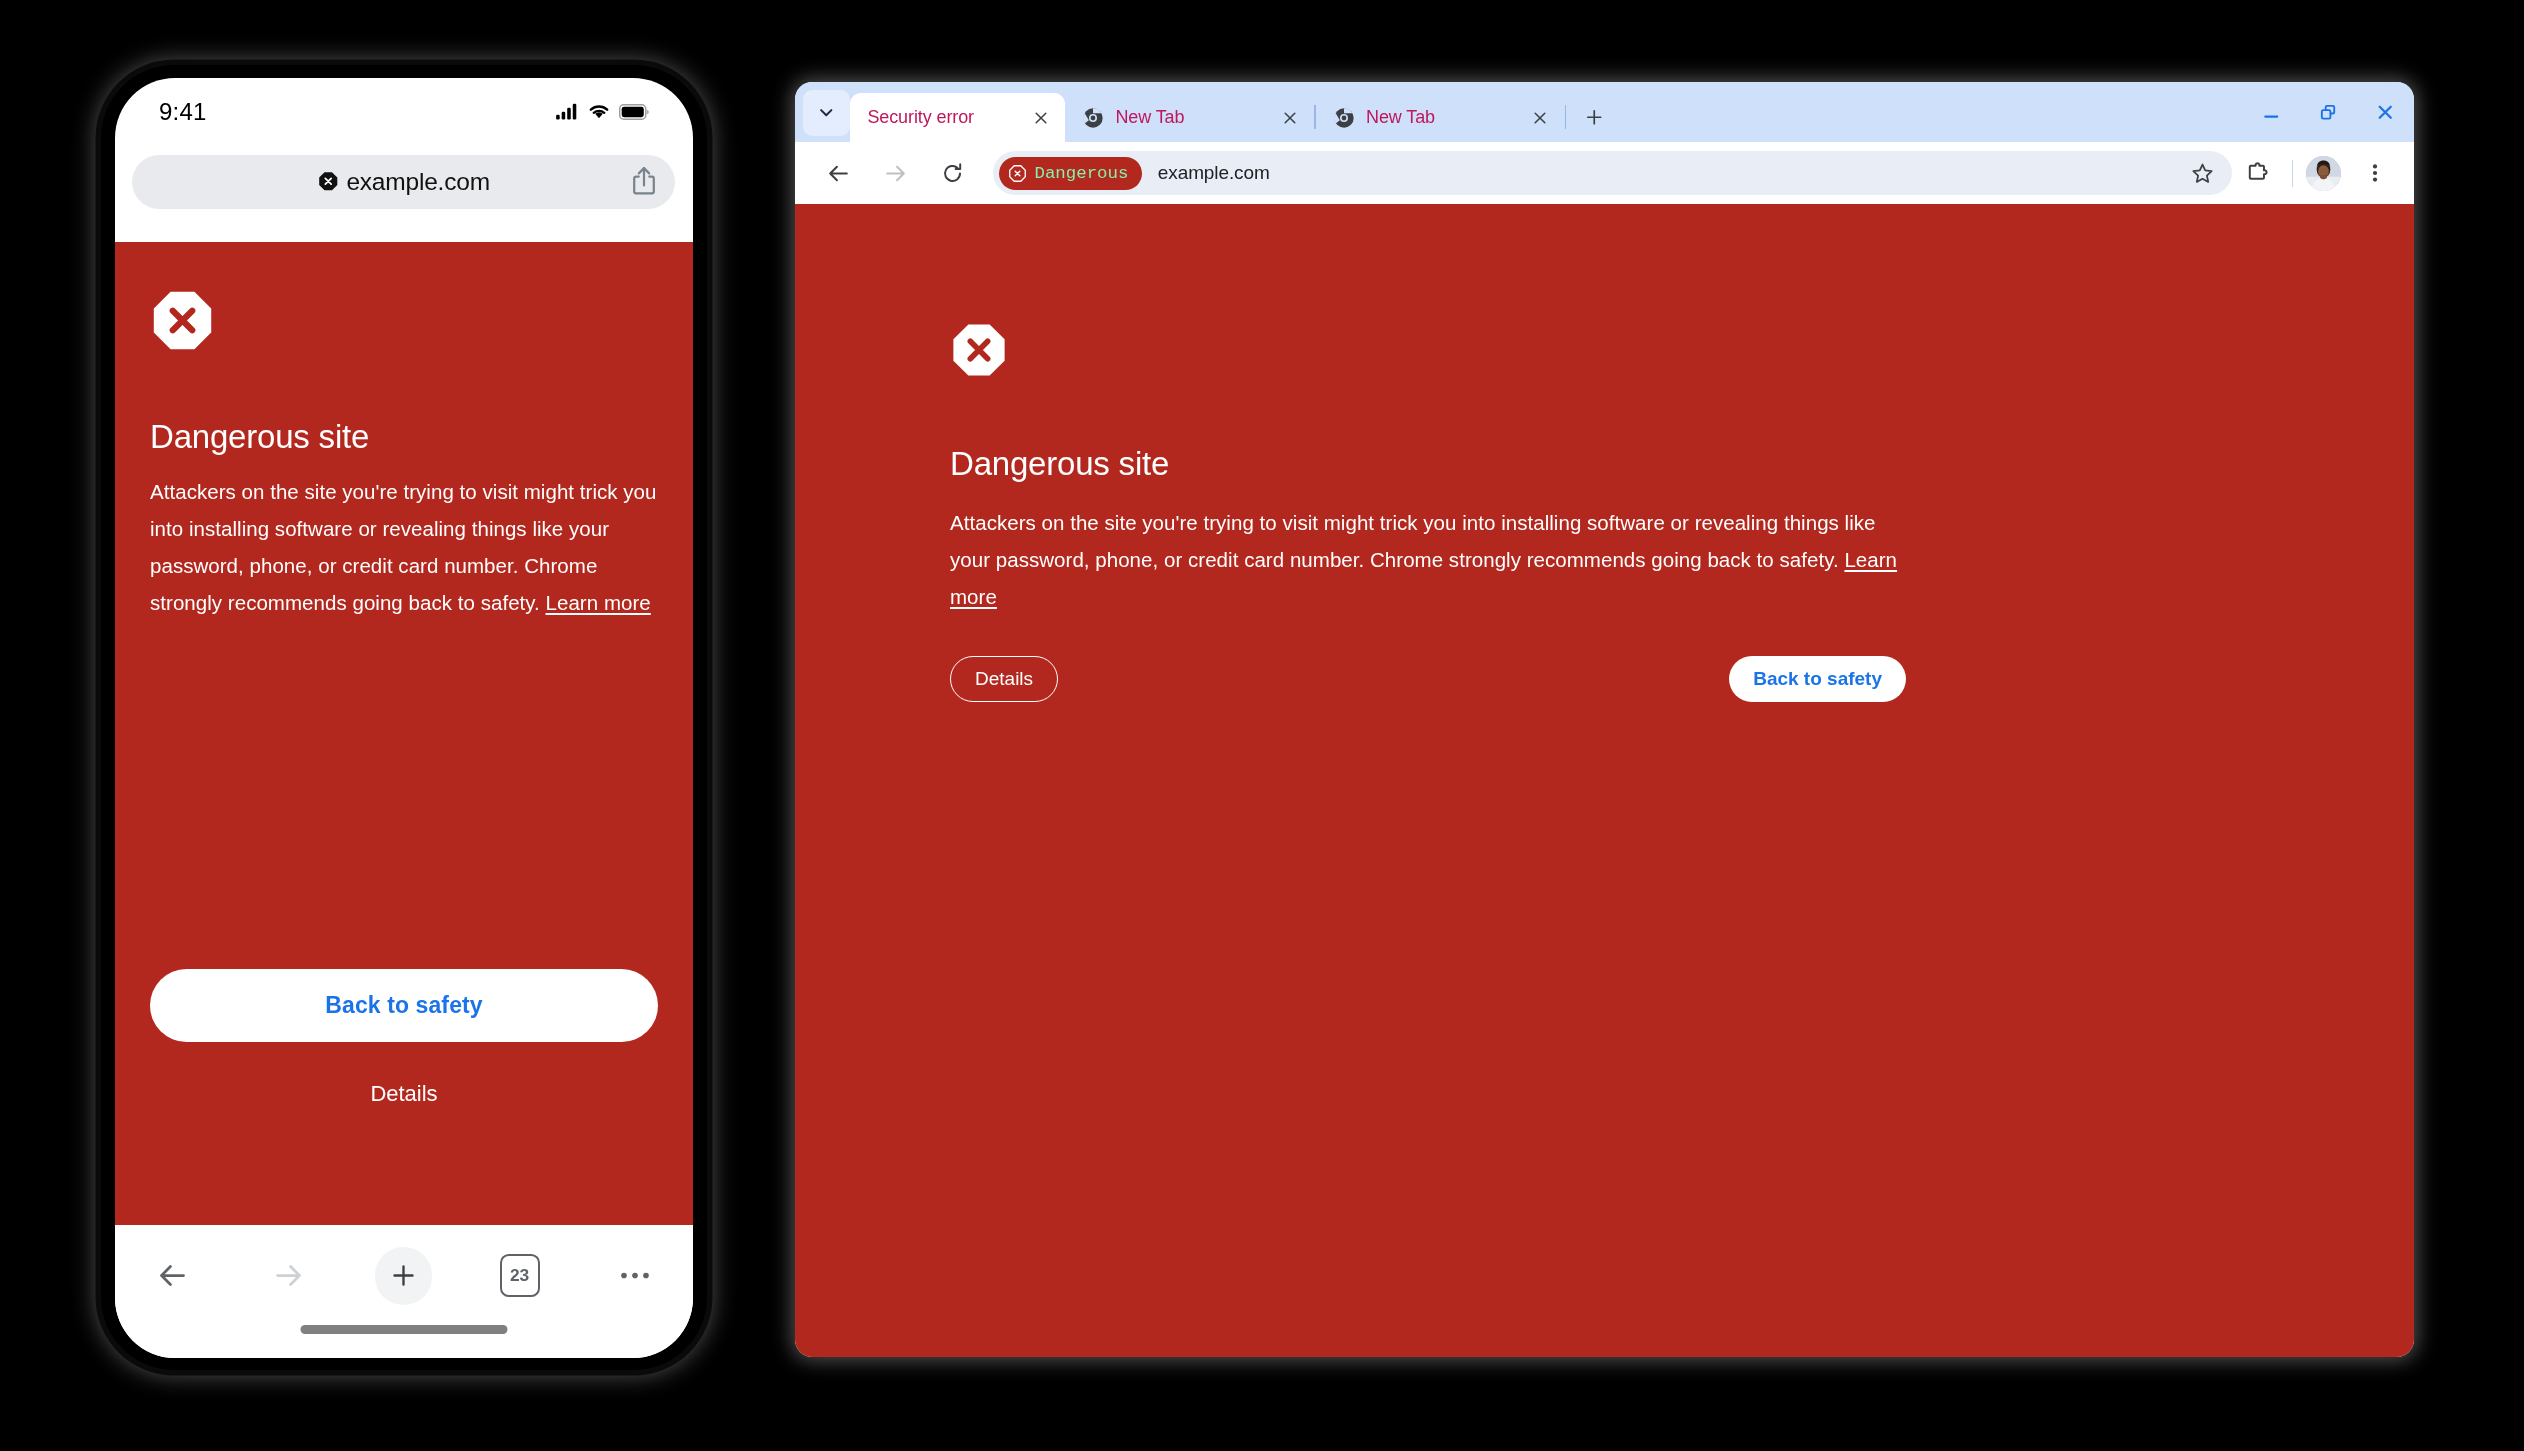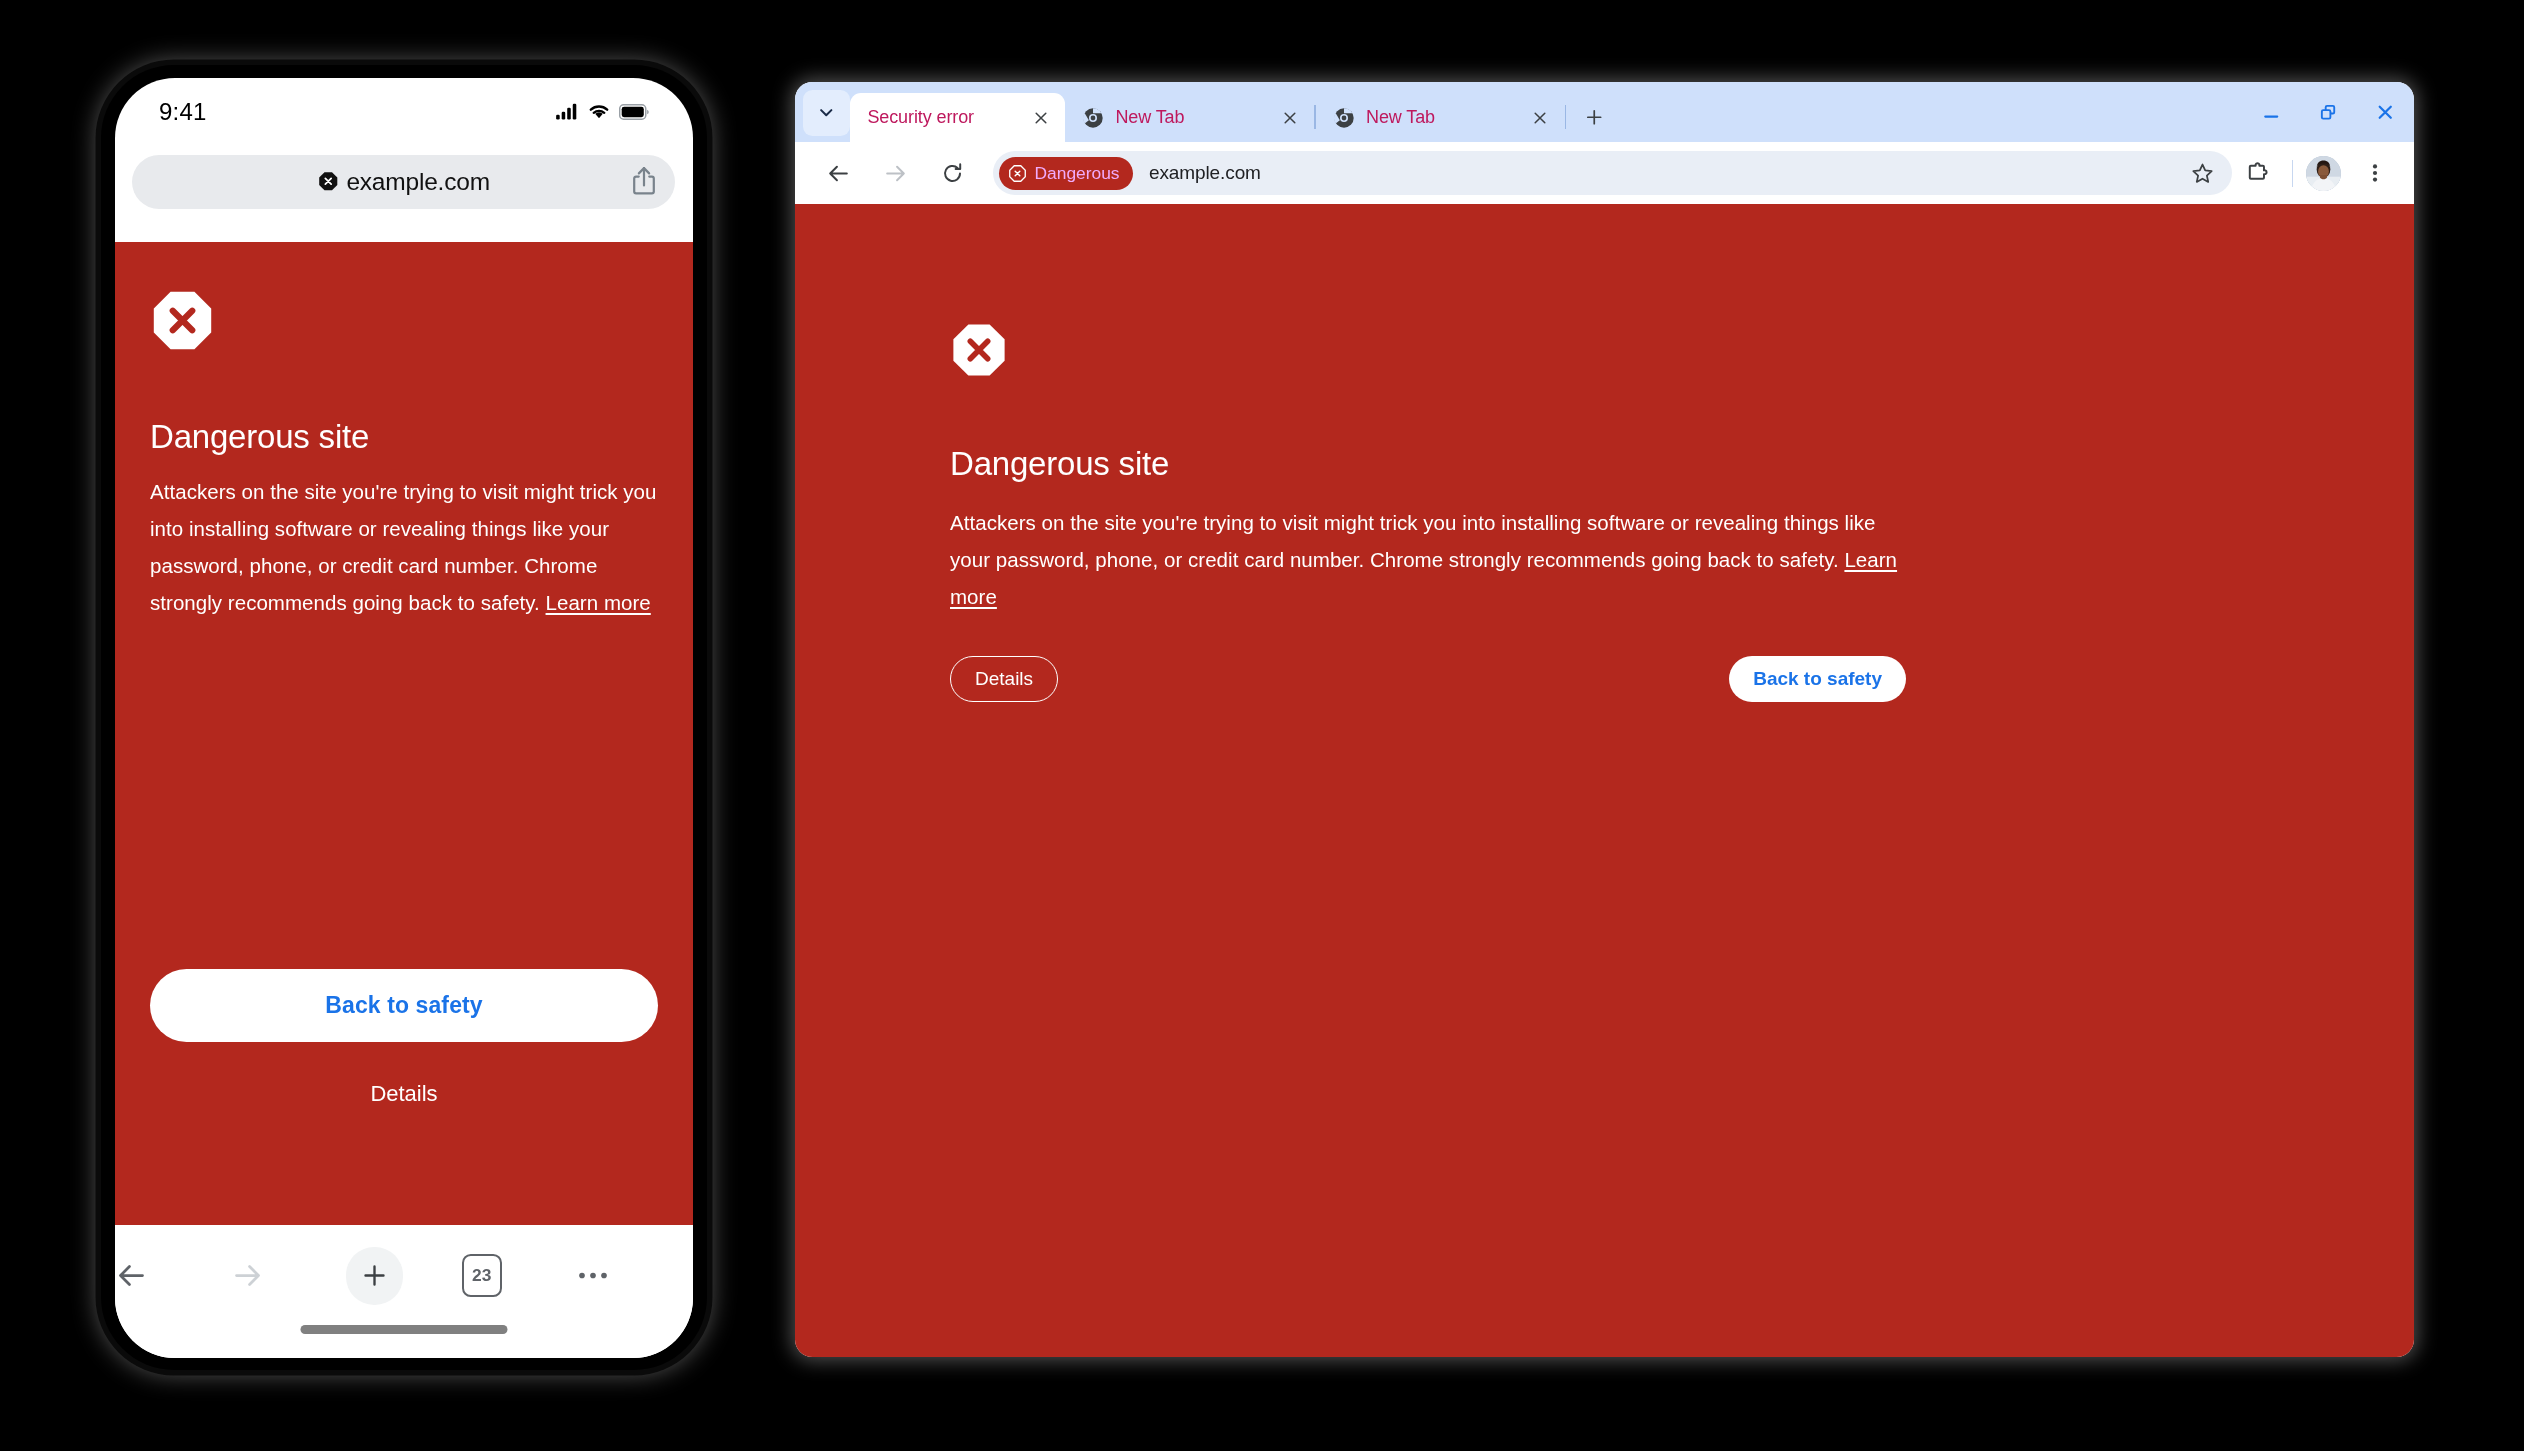--- a/index.html
+++ b/index.html
@@ -159,21 +159,21 @@
     background: #ffffff;
     display: flex;
     align-items: flex-start;
     padding-top: 22px;
     box-sizing: border-box;
   }
   .m-navitem {
     flex: 1;
     display: flex;
     align-items: center;
-    justify-content: flex-start;
+    justify-content: center;
     height: 58px;
     cursor: pointer;
   }
   .m-plus-pill {
     width: 57px; height: 58px;
     border-radius: 28px;
     background: #f1f3f4;
     display: flex;
     align-items: center;
     justify-content: center;
@@ -315,25 +315,26 @@
     cursor: text;
   }
   .danger-chip {
     height: 33px;
     background: #b3281e;
     border-radius: 16.6px;
     display: flex;
     align-items: center;
     gap: 7px;
     padding: 0 13.4px 0 9.5px;
-    color: #f0abfc;
+    color: #86efac;
     font-size: 17.4px;
     font-weight: 500;
     cursor: pointer;
     flex: none;
+    font-family: Liberation Mono, monospace;
   }
   .omni-url {
     margin-left: 16px;
     font-size: 19px;
     color: #202124;
     letter-spacing: -0.1px;
   }
   .star-btn {
     margin-left: auto;
     width: 39px; height: 39px;

